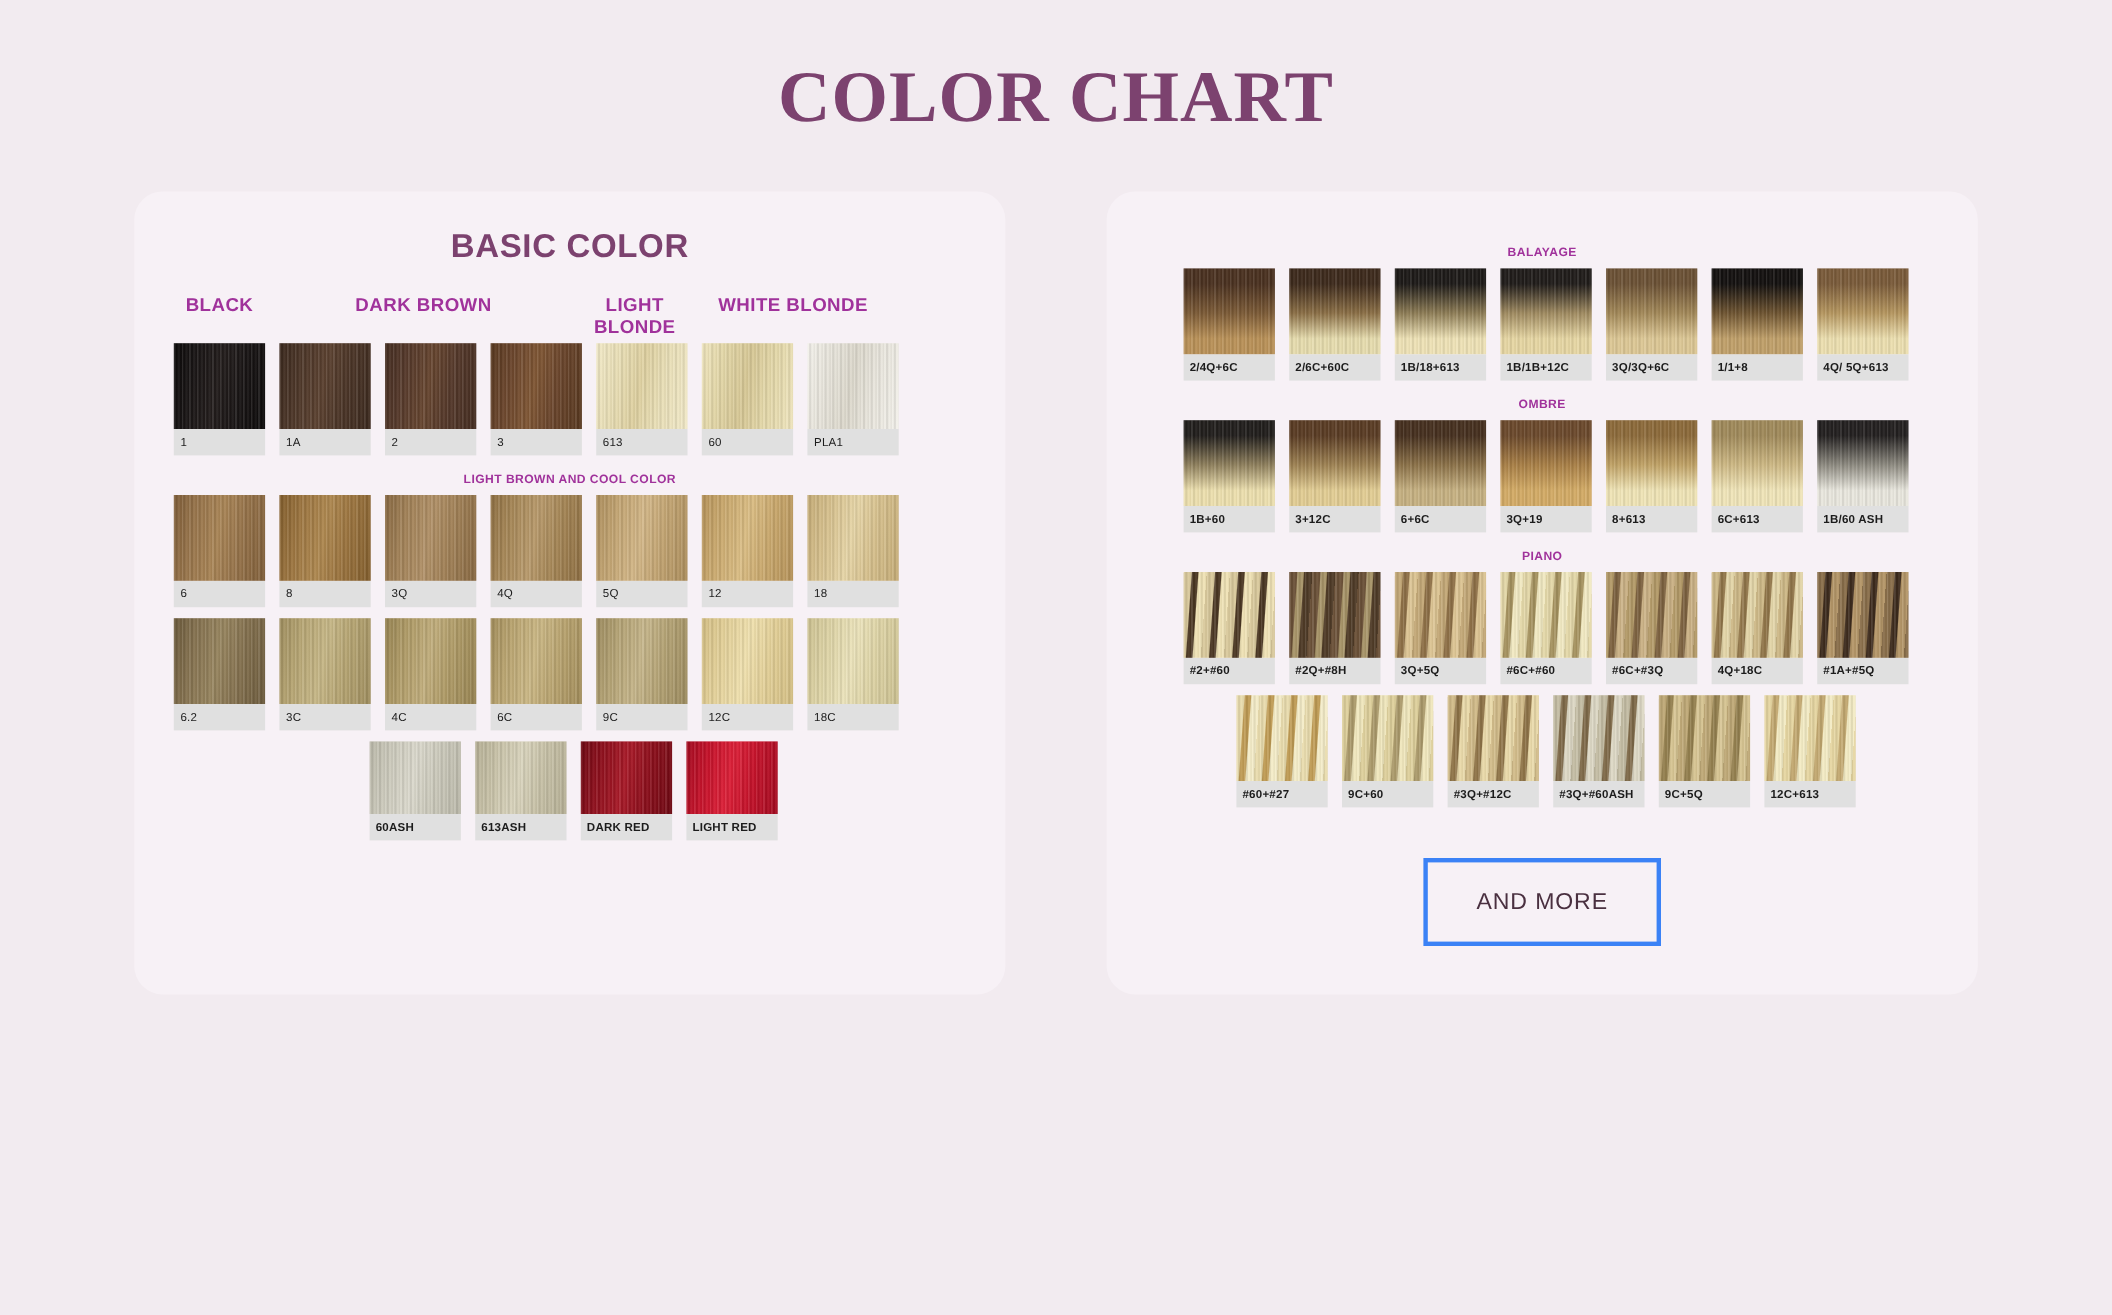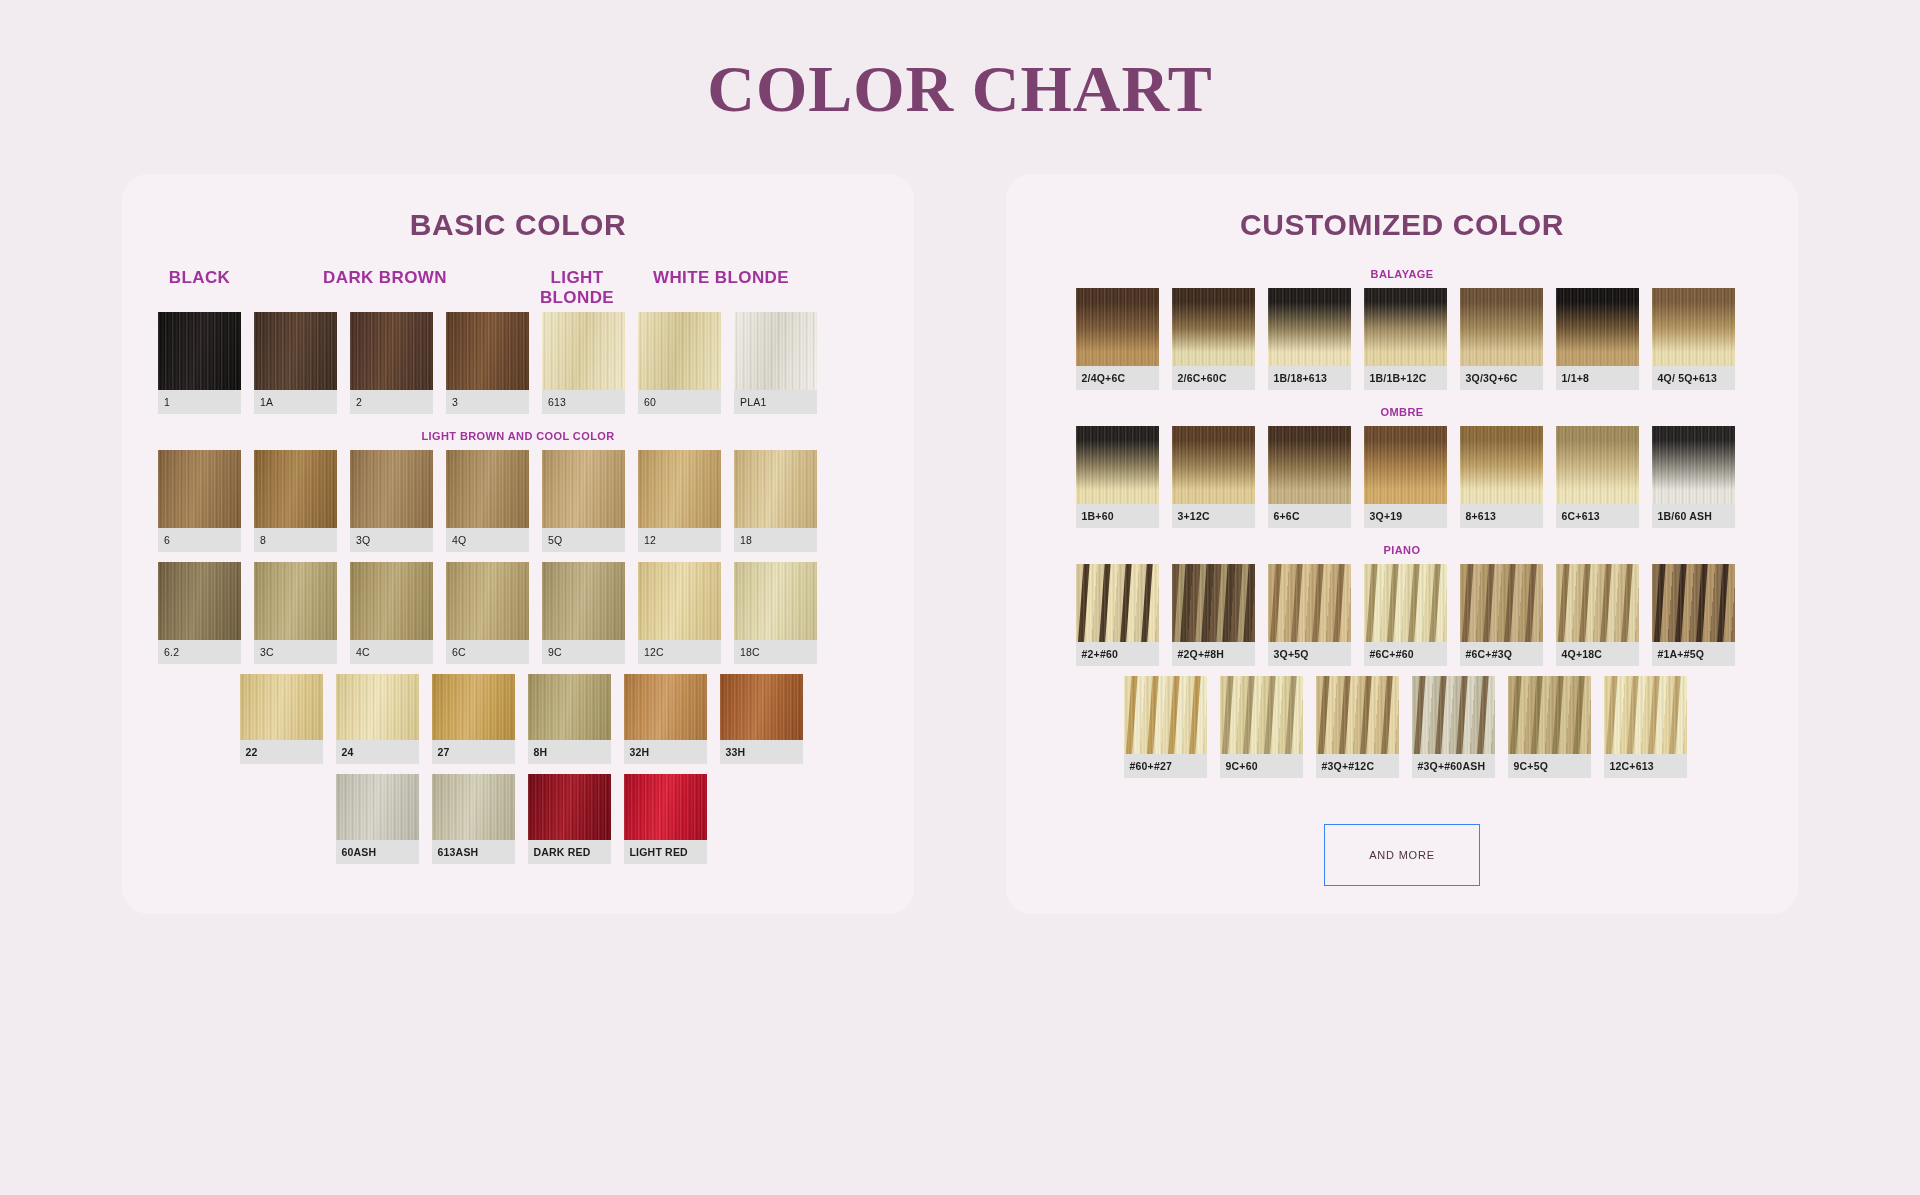--- a/index.html
+++ b/index.html
@@ -93,23 +93,23 @@
     letter-spacing: 0.2px;
     white-space: nowrap;
     overflow: hidden;
   }
   .swatch.short .tex { height: 66px; }
   .and-more-wrap {
     display: flex; justify-content: center;
     margin-top: 46px;
   }
   .and-more {
-    border: 1px solid #3b82f6;
+    border: 4px solid #3b82f6;
     color: #4a3040;
-    font-size: 11px;
+    font-size: 21px;
     letter-spacing: 0.8px;
     padding: 24px 44px;
     background: transparent;
     cursor: pointer;
   }
 </style>
 </head>
 <body>
 
 <div class="page-title">COLOR CHART</div>
@@ -214,66 +214,39 @@
           <div class="tex" style="background: linear-gradient(100deg, rgb(210, 189, 130) 0%, rgb(226, 207, 151) 22%, rgb(239, 224, 174) 48%, rgb(226, 207, 151) 70%, rgb(210, 189, 130) 100%);"></div>
           <div class="cap">12C</div>
         </div>
         <div class="swatch">
           <div class="tex" style="background: linear-gradient(100deg, rgb(203, 192, 144) 0%, rgb(221, 211, 165) 22%, rgb(235, 227, 187) 48%, rgb(221, 211, 165) 70%, rgb(203, 192, 144) 100%);"></div>
           <div class="cap">18C</div>
         </div>
       </div>
     <div class="sw-row center">
         <div class="swatch short">
-          <div class="tex" style="background: linear-gradient(100deg, rgb(208, 186, 121) 0%, rgb(224, 203, 143) 22%, rgb(236, 218, 166) 48%, rgb(224, 203, 143) 70%, rgb(208, 186, 121) 100%);"></div>
-          <div class="cap">22</div>
-        </div>
-        <div class="swatch short">
-          <div class="tex" style="background: linear-gradient(100deg, rgb(216, 199, 142) 0%, rgb(232, 217, 166) 22%, rgb(243, 232, 189) 48%, rgb(232, 217, 166) 70%, rgb(216, 199, 142) 100%);"></div>
-          <div class="cap">24</div>
-        </div>
-        <div class="swatch short">
-          <div class="tex" style="background: linear-gradient(100deg, rgb(179, 139, 63) 0%, rgb(201, 162, 83) 22%, rgb(216, 180, 107) 48%, rgb(201, 162, 83) 70%, rgb(179, 139, 63) 100%);"></div>
-          <div class="cap">27</div>
-        </div>
-        <div class="swatch short">
-          <div class="tex" style="background: linear-gradient(100deg, rgb(156, 141, 92) 0%, rgb(179, 164, 113) 22%, rgb(197, 183, 135) 48%, rgb(179, 164, 113) 70%, rgb(156, 141, 92) 100%);"></div>
-          <div class="cap">8H</div>
-        </div>
-        <div class="swatch short">
-          <div class="tex" style="background: linear-gradient(100deg, rgb(168, 115, 58) 0%, rgb(192, 138, 78) 22%, rgb(209, 159, 102) 48%, rgb(192, 138, 78) 70%, rgb(168, 115, 58) 100%);"></div>
-          <div class="cap">32H</div>
-        </div>
-        <div class="swatch short">
-          <div class="tex" style="background: linear-gradient(100deg, rgb(142, 75, 32) 0%, rgb(167, 94, 46) 22%, rgb(187, 116, 65) 48%, rgb(167, 94, 46) 70%, rgb(142, 75, 32) 100%);"></div>
-          <div class="cap">33H</div>
-        </div>
-      </div>
-    <div class="sw-row center">
-        <div class="swatch short">
           <div class="tex" style="background: linear-gradient(100deg, rgb(186, 184, 169) 0%, rgb(203, 201, 187) 22%, rgb(218, 216, 204) 48%, rgb(203, 201, 187) 70%, rgb(186, 184, 169) 100%);"></div>
           <div class="cap">60ASH</div>
         </div>
         <div class="swatch short">
           <div class="tex" style="background: linear-gradient(100deg, rgb(181, 175, 149) 0%, rgb(199, 193, 167) 22%, rgb(216, 211, 188) 48%, rgb(199, 193, 167) 70%, rgb(181, 175, 149) 100%);"></div>
           <div class="cap">613ASH</div>
         </div>
         <div class="swatch short">
           <div class="tex" style="background: linear-gradient(100deg, rgb(109, 8, 18) 0%, rgb(141, 15, 28) 22%, rgb(168, 26, 40) 48%, rgb(141, 15, 28) 70%, rgb(109, 8, 18) 100%);"></div>
           <div class="cap">DARK RED</div>
         </div>
         <div class="swatch short">
           <div class="tex" style="background: linear-gradient(100deg, rgb(162, 10, 31) 0%, rgb(196, 18, 42) 22%, rgb(220, 32, 56) 48%, rgb(196, 18, 42) 70%, rgb(162, 10, 31) 100%);"></div>
           <div class="cap">LIGHT RED</div>
         </div>
       </div>
   </section>
 
   <section class="panel">
-    <h2 class="panel-title">CUSTOMIZED COLOR</h2>
 
     <div class="center-cat">BALAYAGE</div>
     <div class="sw-row center">
         <div class="swatch">
           <div class="tex" style="background: linear-gradient(rgb(74, 49, 32) 0%, rgb(74, 49, 32) 18%, rgb(123, 90, 54) 52%, rgb(185, 145, 88) 82%, rgb(185, 145, 88) 100%);"></div>
           <div class="cap">2/4Q+6C</div>
         </div>
         <div class="swatch">
           <div class="tex" style="background: linear-gradient(rgb(61, 42, 28) 0%, rgb(61, 42, 28) 18%, rgb(138, 110, 69) 52%, rgb(230, 220, 174) 82%, rgb(230, 220, 174) 100%);"></div>
           <div class="cap">2/6C+60C</div>

